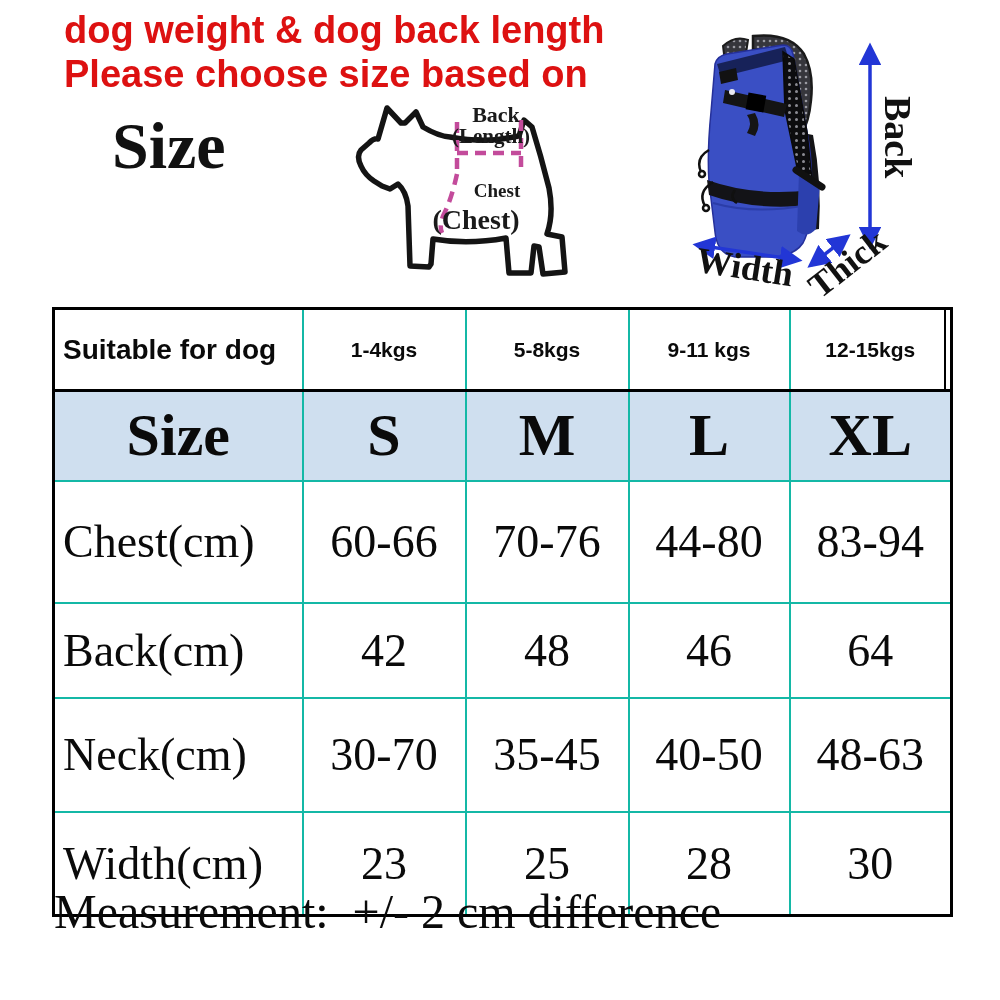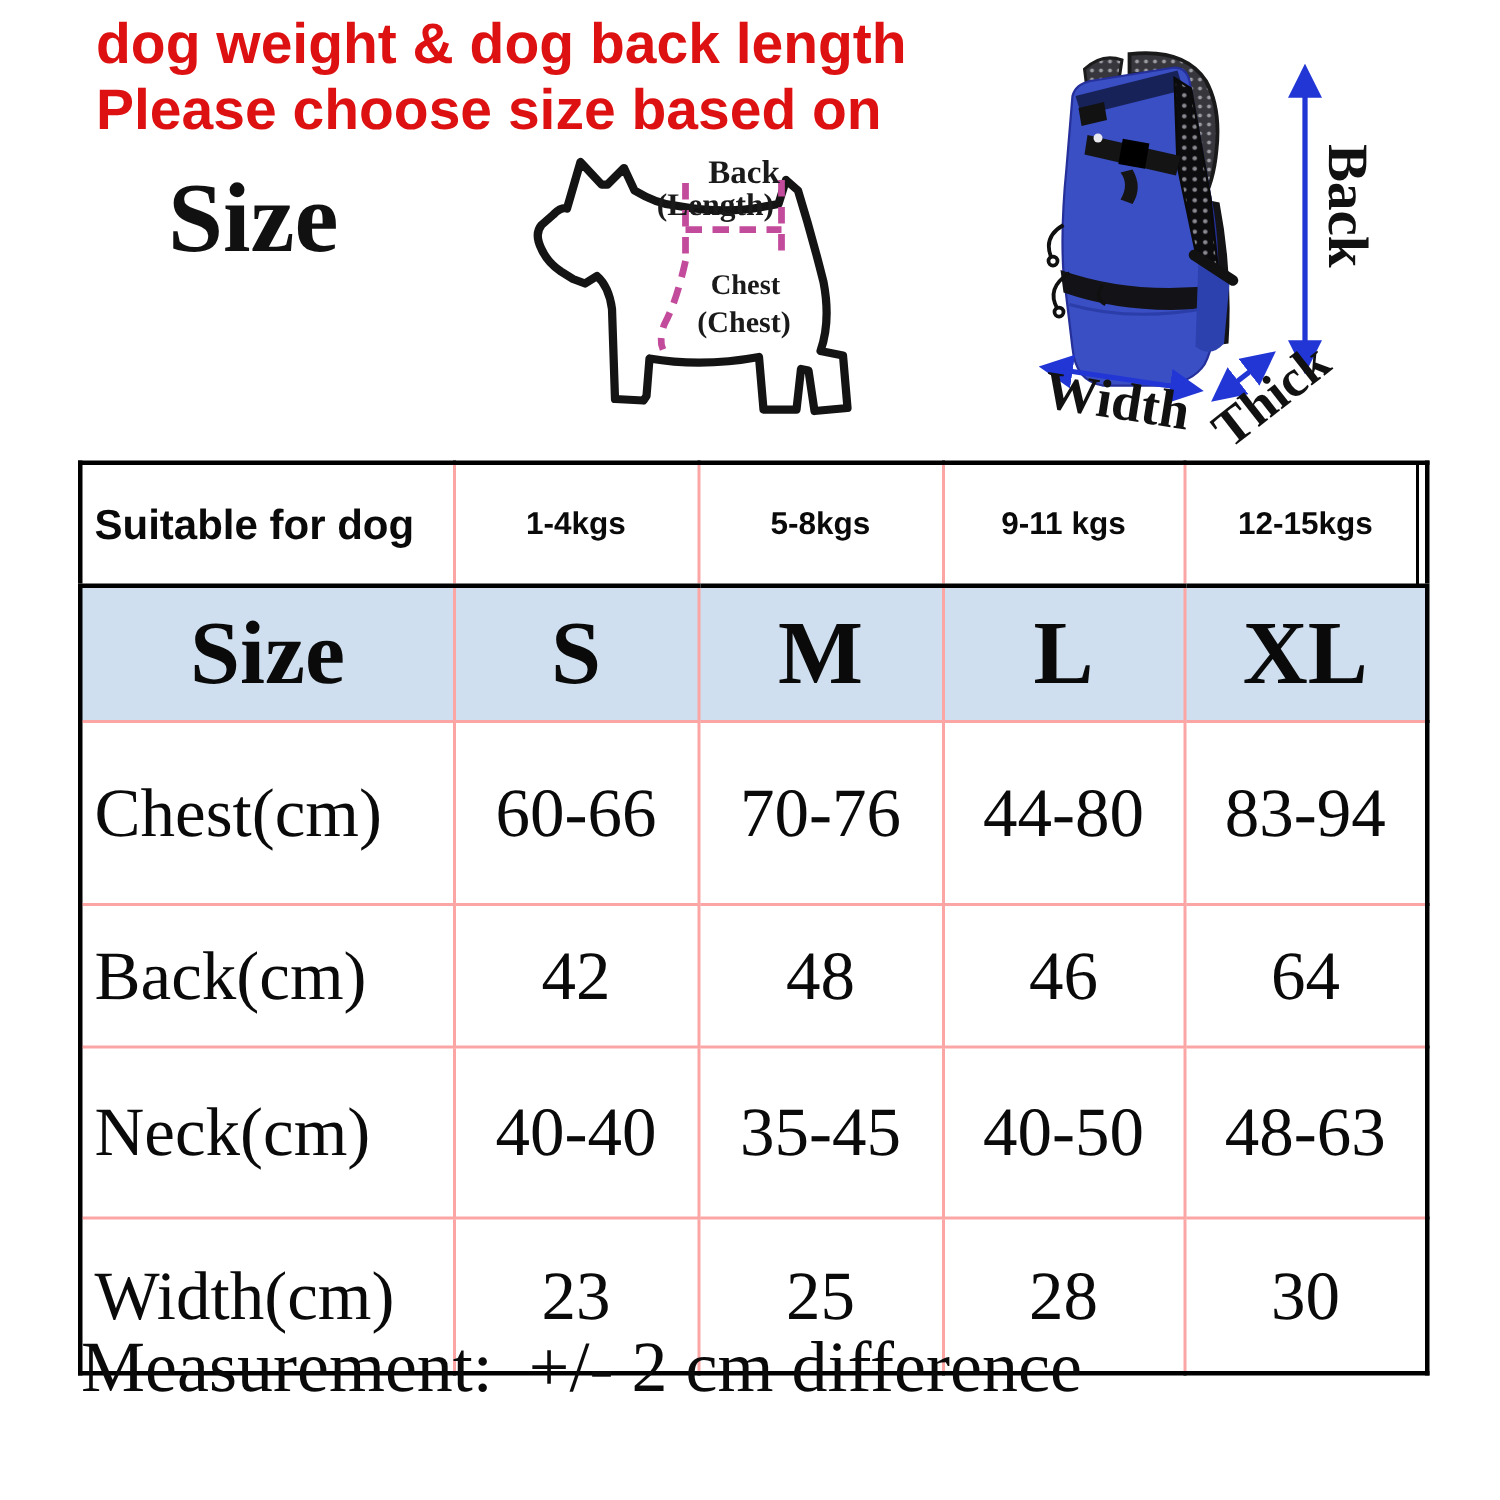--- a/index.html
+++ b/index.html
@@ -19,23 +19,23 @@
     font-weight:bold;font-size:66px;color:#111;
   }
   
   .dog-wrap{position:absolute;left:338px;top:96px;width:262px;height:200px;}
   .dog-wrap svg{position:absolute;left:0;top:0;}
   .dog-lbl{
     position:absolute;text-align:center;color:#1a1a1a;
     font-family:"Liberation Serif","DejaVu Serif",serif;font-weight:bold;
   }
   .lbl-back{left:118px;top:6px;width:80px;font-size:22px;}
-  .lbl-length{left:89px;top:28px;width:100px;font-size:21px;}
+  .lbl-length{left:103px;top:28px;width:100px;font-size:21px;}
   .lbl-chest{left:119px;top:84px;width:80px;font-size:19px;}
-  .lbl-chest2{left:108px;top:108px;width:100px;font-size:20px;}
+  .lbl-chest2{left:88px;top:108px;width:100px;font-size:28px;}
   
   .bag-wrap{position:absolute;left:695px;top:32px;width:150px;height:235px;}
   .arrow-svg{position:absolute;}
   .back-arrow{left:856px;top:40px;}
   .width-arrow{left:690px;top:236px;}
   .thick-arrow{left:802px;top:228px;}
   .bag-lbl{
     position:absolute;color:#111;
     font-family:"Liberation Serif","DejaVu Serif",serif;font-weight:bold;
   }
@@ -45,21 +45,21 @@
   }
   .bag-lbl-width{left:696px;top:246px;font-size:36px;transform:rotate(9deg);}
   .bag-lbl-thick{left:804px;top:244px;font-size:35px;transform:rotate(-38deg);}
   
   table.size-table{
     position:absolute;left:52px;top:307px;width:898px;
     border-collapse:collapse;table-layout:fixed;
     border:3px solid #000;
   }
   .size-table td{
-    border:2px solid #fca5a5;text-align:center;vertical-align:middle;
+    border:2px solid #14b8a6;text-align:center;vertical-align:middle;
     padding:0;overflow:visible;white-space:nowrap;color:#0a0a0a;
   }
   .size-table td.lbl{text-align:left;padding-left:8px;}
   tr.wt-row td{font-weight:bold;font-size:21px;}
   tr.wt-row td.lbl{font-size:28px;}
   tr.sz-row td{
     background:#cfdfef;border-top:3px solid #000;
     font-family:"Liberation Serif","DejaVu Serif",serif;
     font-weight:bold;font-size:60px;
   }
@@ -216,21 +216,21 @@
     </tr>
     <tr class="data-row" style="height:95px">
       <td class="lbl">Back(cm)</td>
       <td>42</td>
       <td>48</td>
       <td>46</td>
       <td>64</td>
     </tr>
     <tr class="data-row" style="height:114px">
       <td class="lbl">Neck(cm)</td>
-      <td>40-40</td>
+      <td>30-70</td>
       <td>35-45</td>
       <td>40-50</td>
       <td>48-63</td>
     </tr>
     <tr class="data-row" style="height:104px">
       <td class="lbl">Width(cm)</td>
       <td>23</td>
       <td>25</td>
       <td>28</td>
       <td>30</td>

